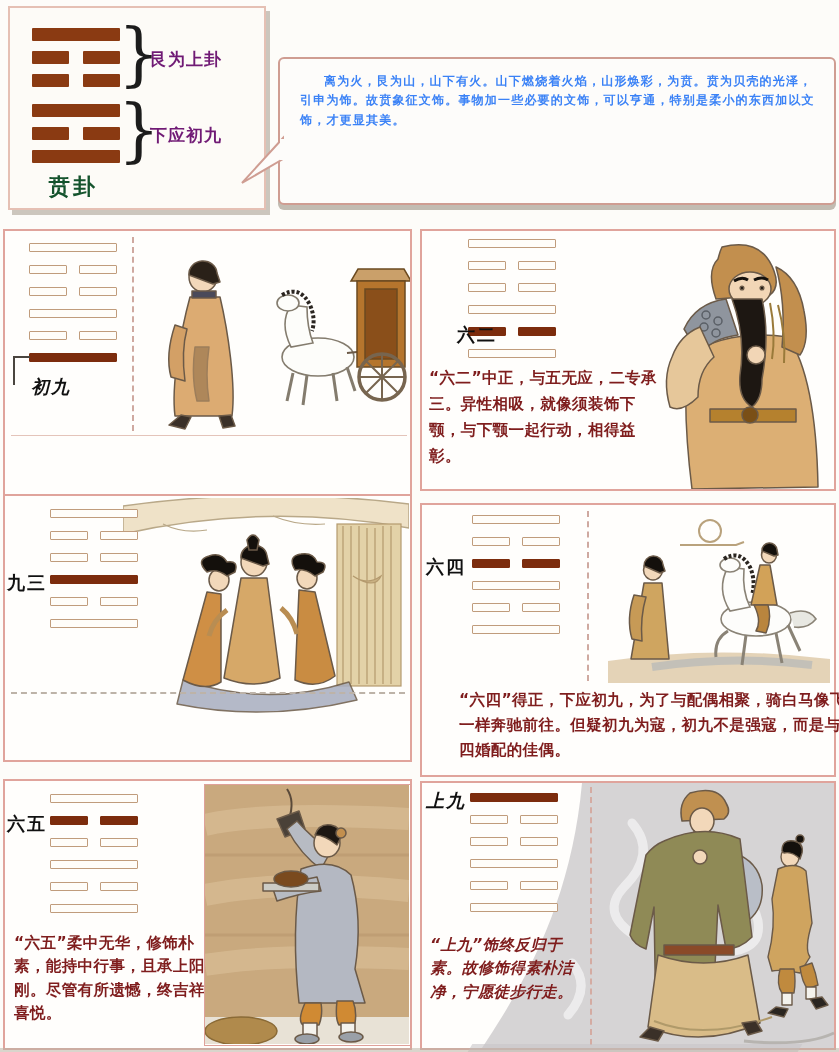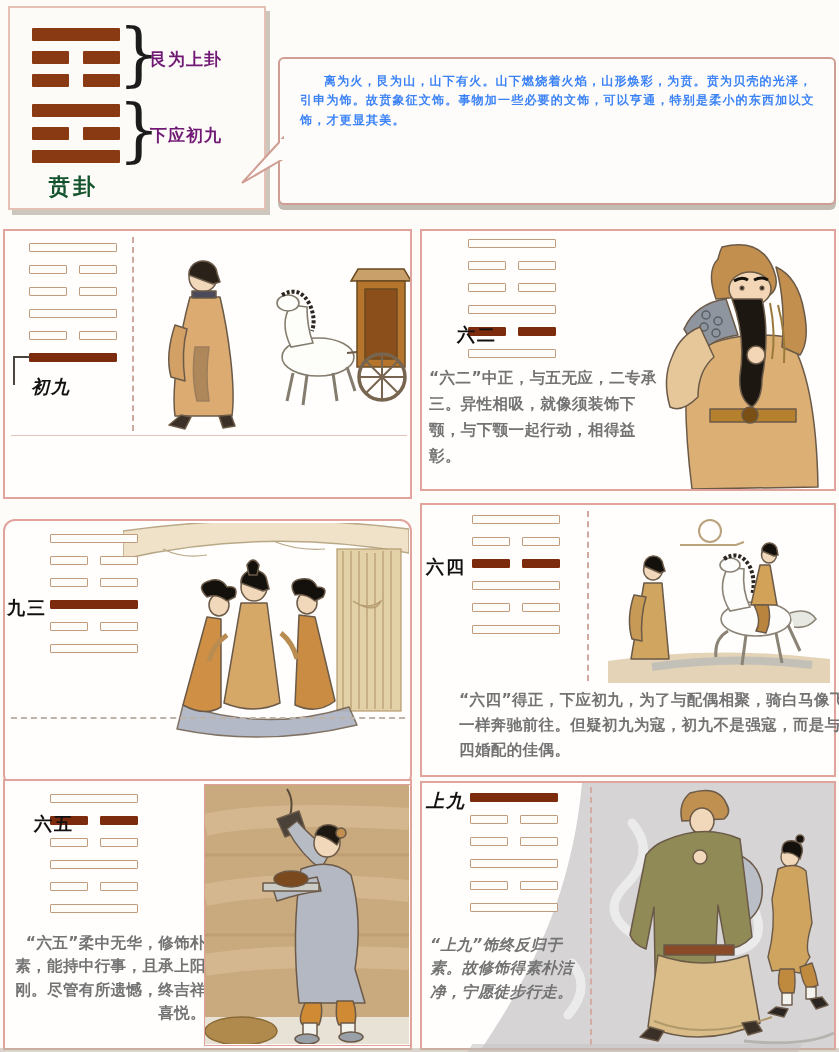--- a/index.html
+++ b/index.html
@@ -33,34 +33,34 @@
     background:#fdfcfa; border:2px solid #cf9d92; border-radius:6px;
     box-shadow:0 5px 0 #c2bcb2; }
   .bubble p { padding:13px 18px 0 20px; text-indent:2em; font-size:12px; font-weight:700;
     color:#3b82f6; line-height:1.62; letter-spacing:1.2px; }
   .bubble-tail { position:absolute; left:240px; top:135px; width:44px; height:52px; }
 
   
   .panel { position:absolute; background:#fffefc; border:2px solid #e0a49c; }
   .p1 { left:3px;   top:229px; width:409px; height:270px; }
   .p2 { left:420px; top:229px; width:416px; height:262px; }
-  .p3 { left:3px;   top:519px; width:409px; height:268px;border-radius:12px; }
+  .p3 { left:3px;   top:494px; width:409px; height:268px; }
   .p4 { left:420px; top:503px; width:416px; height:274px; }
   .p5 { left:3px;   top:779px; width:409px; height:271px; }
   .p6 { left:420px; top:781px; width:416px; height:269px;font-style:italic; }
 
   .hexagram { position:absolute; }
   .hx-row { height:22px; display:flex; gap:12px; }
   .seg { height:9px; background:#fffdf9; border:1px solid #c09c7c; border-radius:1px; }
   .seg.full { width:88px; }
   .seg.half { width:38px; }
   .seg.hl { background:#7c2c0d; border-color:#7c2c0d; }
 
   .line-label { position:absolute; font-size:18px; font-weight:700; color:#111; letter-spacing:2px; }
-  .caption { position:absolute; font-size:15.5px; font-weight:700; color:#737373; line-height:1.62; letter-spacing:0.4px; }
+  .caption { position:absolute; font-size:15.5px; font-weight:700; color:#7f1d1d; line-height:1.62; letter-spacing:0.4px; }
   .vdash { position:absolute; border-left:2px dashed #cfa9a0; width:0; }
   .hdash { position:absolute; border-top:2px dashed #bdb3a8; height:0; }
   .hline  { position:absolute; border-top:1px solid #e4c4ba; height:0; }
   .illo { position:absolute; }
 
   
   .p1 .hexagram { left:24px; top:12px; }
   .p1 .connector { position:absolute; left:8px; top:125px; width:17px; height:29px;
     border-left:2px solid #4a453f; border-top:2px solid #4a453f; }
   .p1 .line-label { left:26px; top:144px;font-style:italic; }
@@ -84,22 +84,22 @@
 
   
   .p4 .hexagram { left:50px; top:10px; }
   .p4 .line-label { left:4px; top:50px; }
   .p4 .vdash { left:165px; top:6px; height:170px; }
   .p4 .illo { left:170px; top:4px; }
   .p4 .caption { left:8px; top:183px; width:400px;margin-left:29px; }
 
   
   .p5 .hexagram { left:45px; top:13px; }
-  .p5 .line-label { left:2px; top:31px;margin-left:27px; }
-  .p5 .caption { left:9px; top:151px; width:192px; line-height:1.5;text-align:right; }
+  .p5 .line-label { left:2px; top:31px; }
+  .p5 .caption { left:9px; top:151px; width:192px; line-height:1.5; }
   .p5 .illo-frame { position:absolute; left:199px; top:3px; width:207px; height:262px;
     border:1.5px solid #dfa19a; overflow:hidden; }
 
   
   .p6 .wash { position:absolute; left:0; top:0; }
   .p6 .hexagram { left:48px; top:10px; }
   .p6 .line-label { left:4px; top:6px; }
   .p6 .caption { left:8px; top:151px; width:154px; line-height:1.5; }
   .p6 .vdash { left:168px; top:4px; height:258px; border-color:#d4aba2; }
   .p6 .illo { left:172px; top:0px; }

